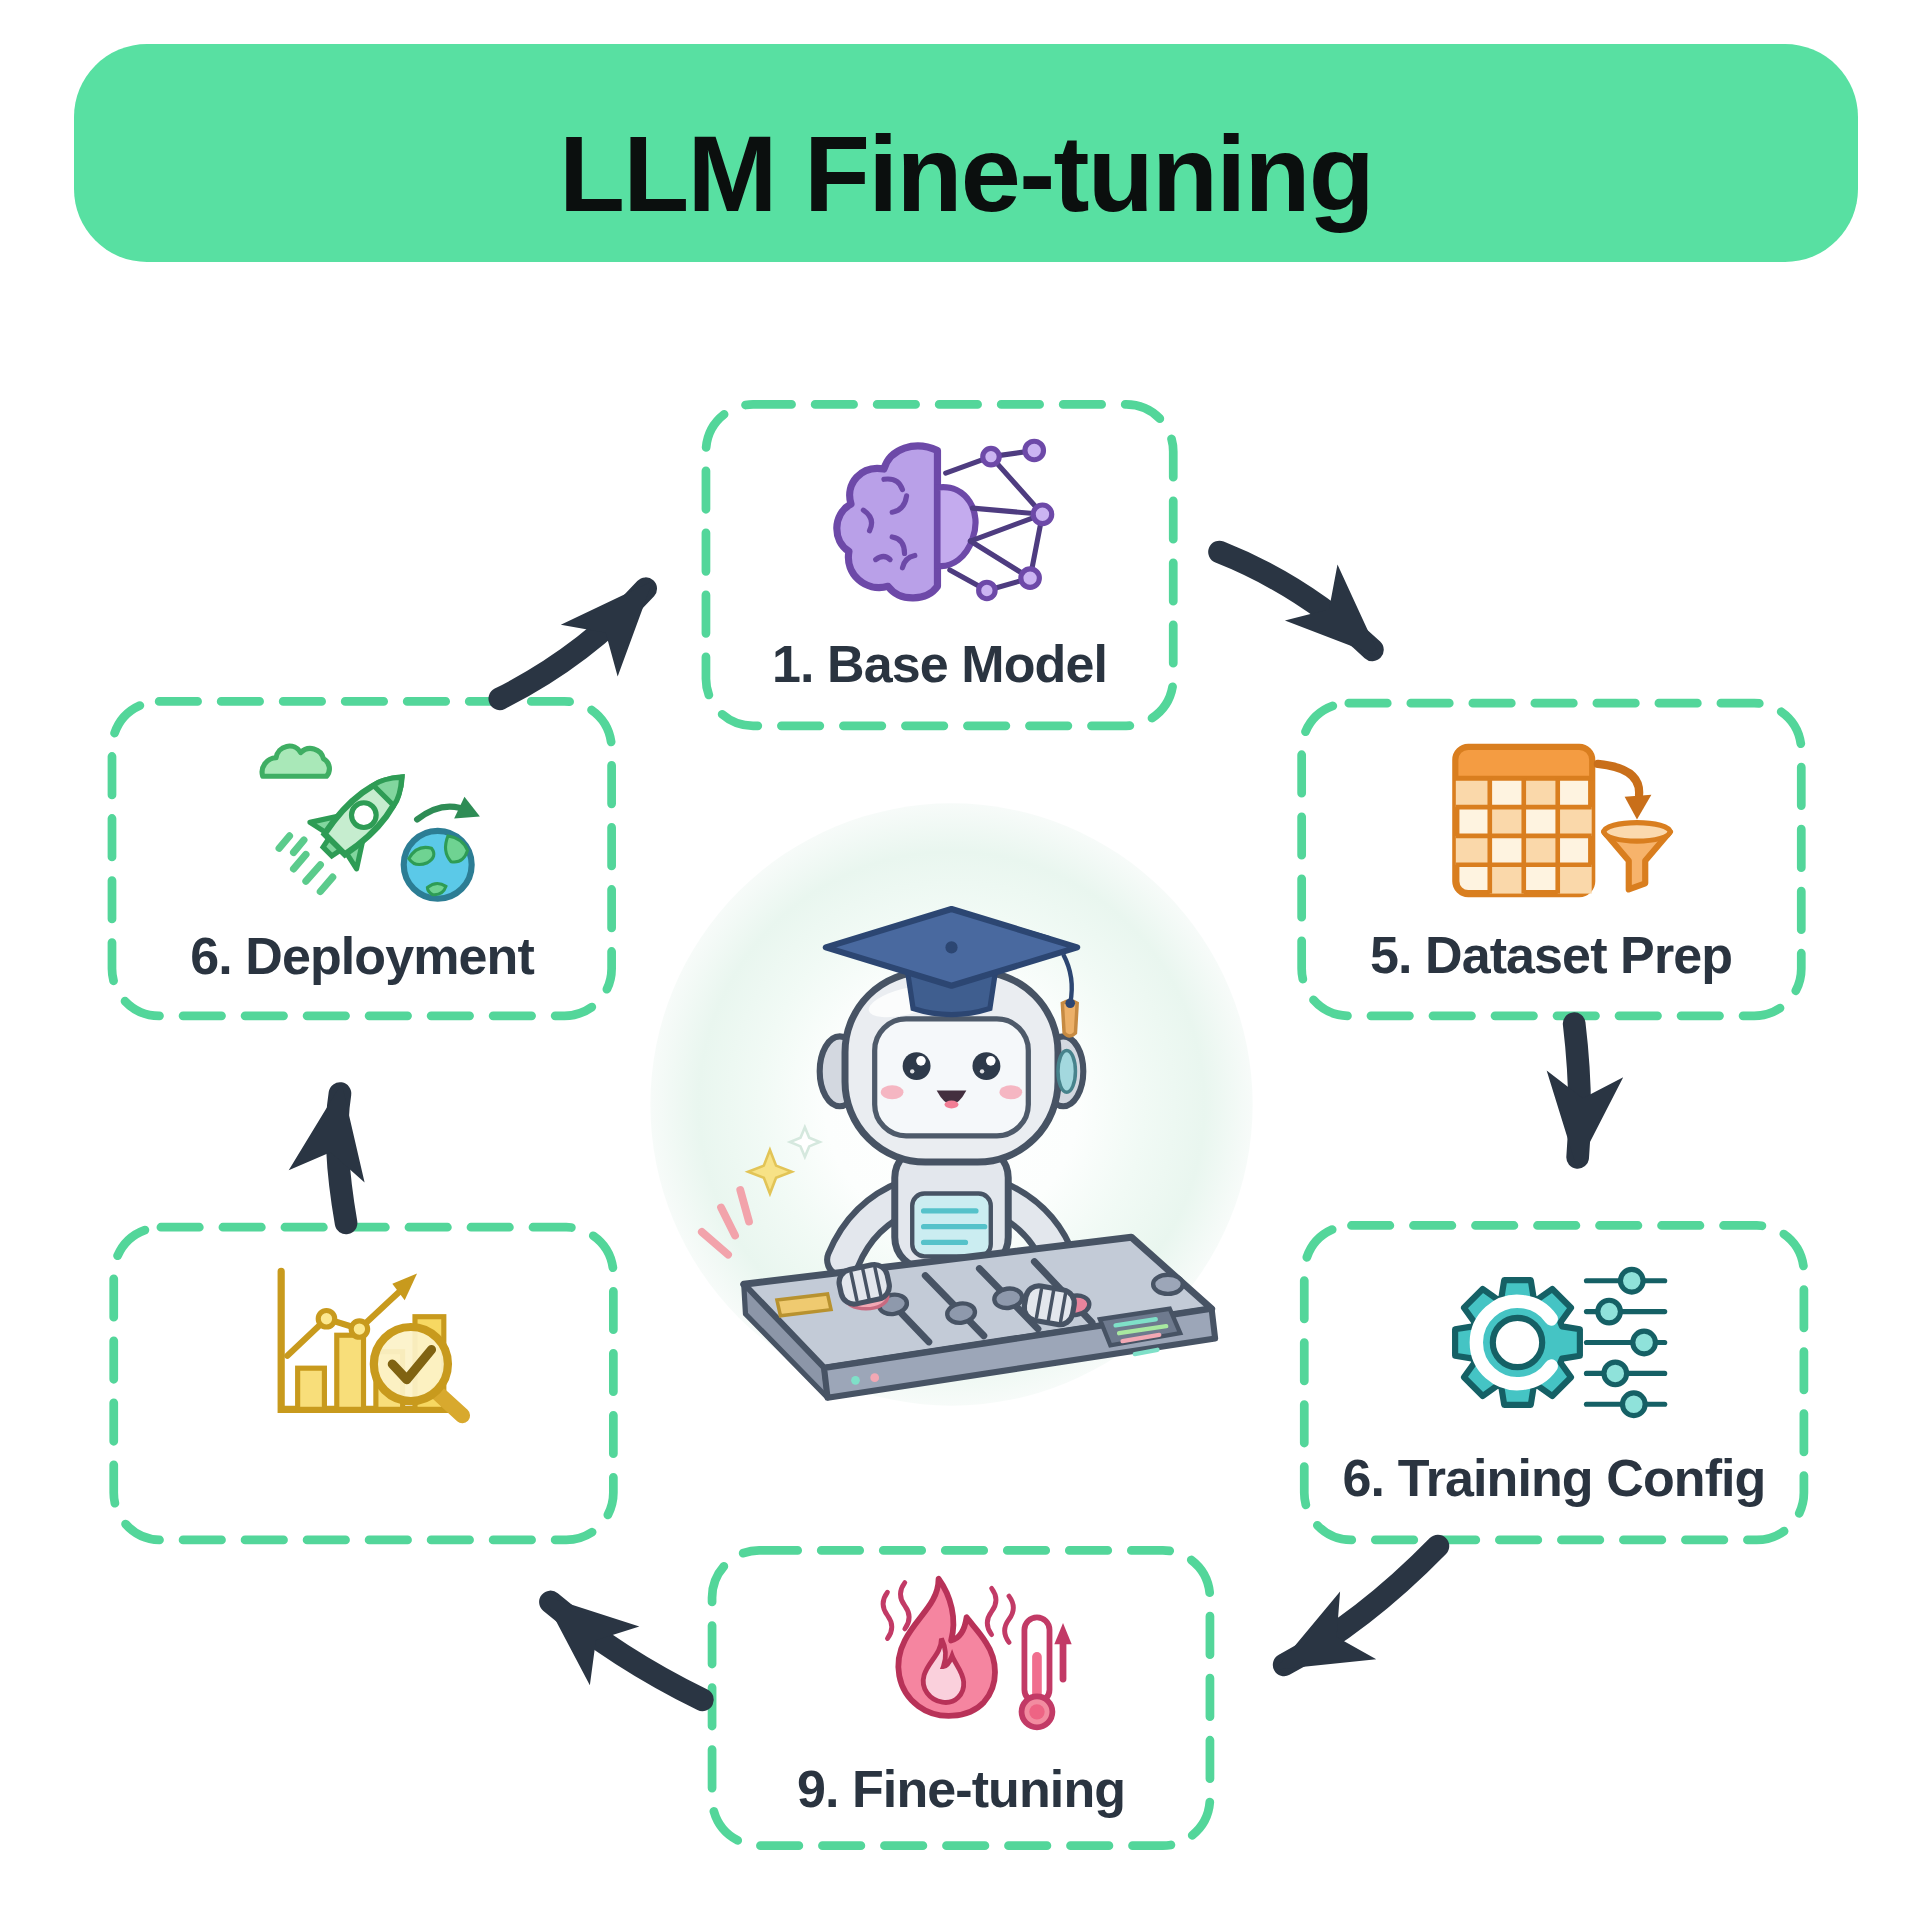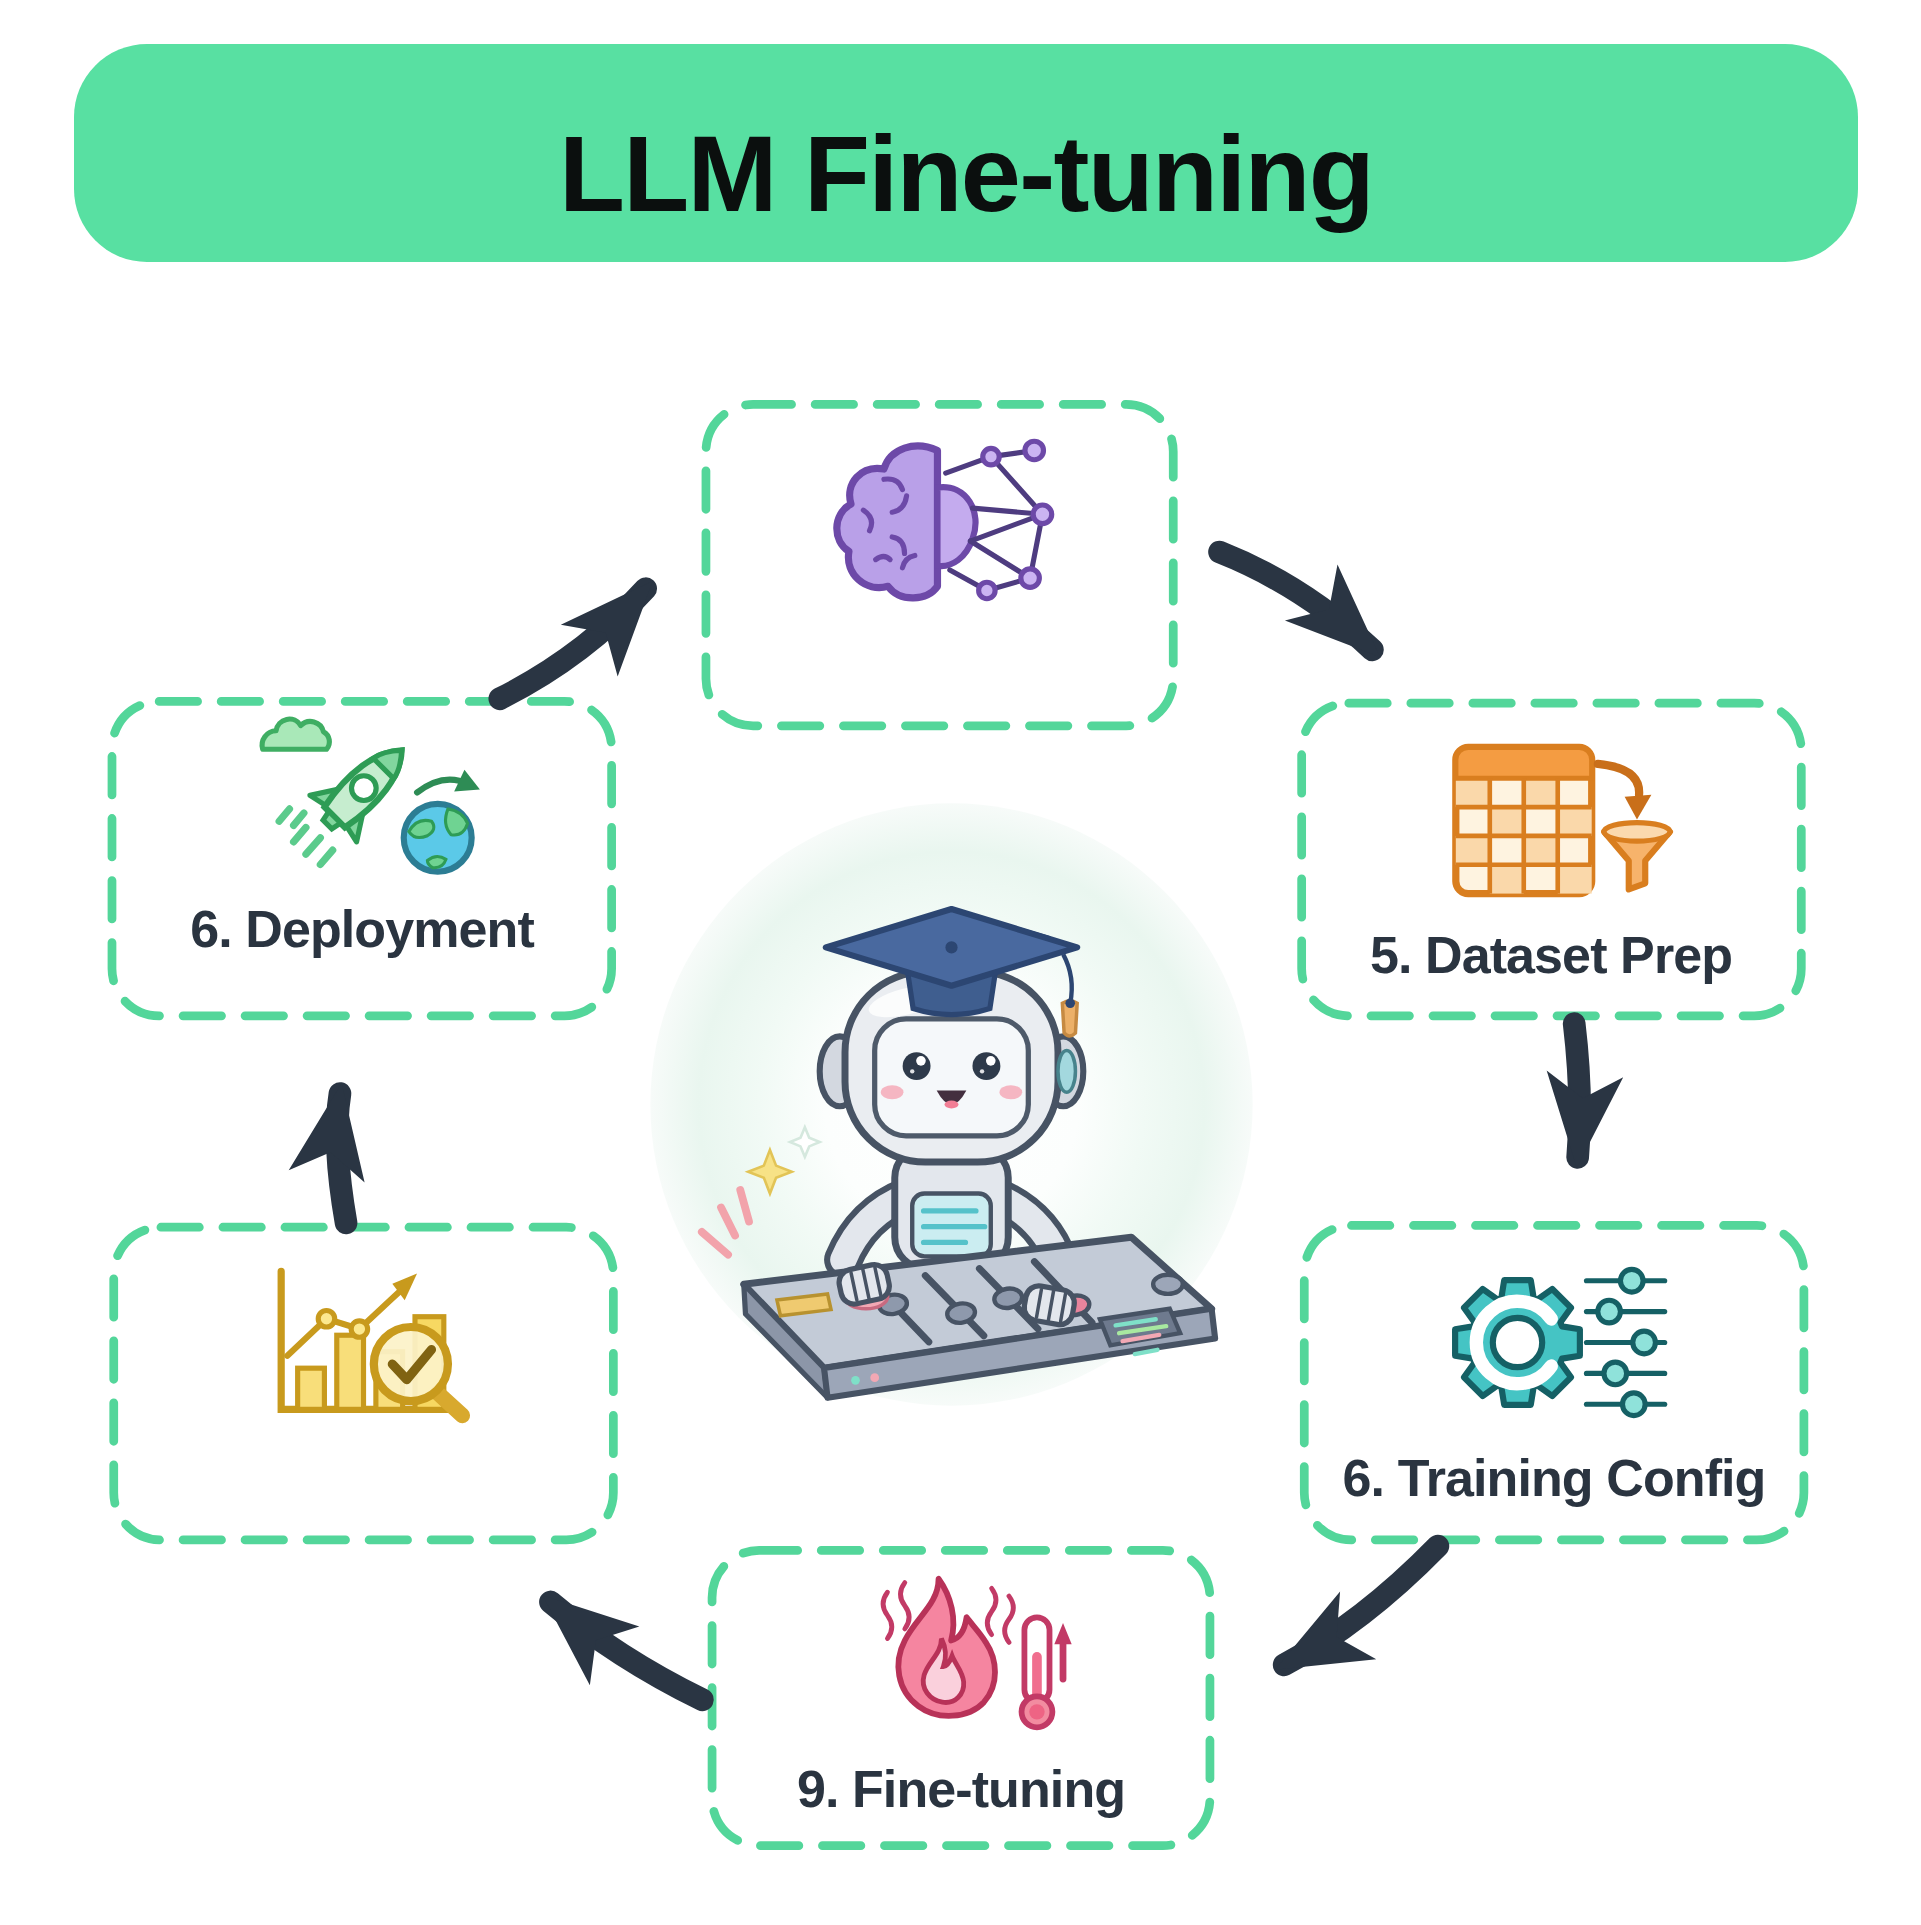--- a/index.html
+++ b/index.html
@@ -24,21 +24,21 @@
   .step-icon{height:175px;width:auto;display:block;}
   .step-label{
     font-size:52px;font-weight:bold;color:#2A3440;letter-spacing:-0.9px;white-space:nowrap;line-height:1;
   }
   .sb1{left:706px;top:404px;width:467px;height:321px;}
   .sb2{left:1301px;top:703px;width:500px;height:313px;}
   .sb3{left:1304px;top:1225px;width:500px;height:314px;}
   .sb4{left:712px;top:1550px;width:498px;height:295px;padding:21px 0 30px;}
   .sb4 .step-icon{height:164px;}
   .sb5{left:114px;top:1227px;width:500px;height:313px;}
-  .sb6{left:112px;top:676px;width:500px;height:314px;}
+  .sb6{left:112px;top:703px;width:500px;height:314px;}
 </style>
 </head>
 <body>
 
 <div id="stage">
 
   <svg id="diagram-base" viewBox="0 0 2200 2205">
     <defs>
       <marker id="ah" markerUnits="userSpaceOnUse" markerWidth="120" markerHeight="104" viewBox="0 0 120 104" refX="102" refY="52" orient="auto">
         <path d="M6 8 L114 52 L6 96 L34 52 Z" fill="#2A3543"></path>
@@ -211,20 +211,21 @@
           <path d="M130 132 L166 152"></path>
       </g>
       <g fill="#CBB4F2" stroke="#6D49A8" stroke-width="5">
         <circle cx="170" cy="22" r="8"></circle>
           <circle cx="212" cy="16" r="9"></circle>
           <circle cx="220" cy="78" r="9"></circle>
         <circle cx="208" cy="140" r="9"></circle>
           <circle cx="166" cy="152" r="8"></circle>
       </g>
     </svg>
+    <div class="step-label">1. Base Model</div>
   </div>
 
   <div class="step-box sb2">
     <svg class="step-icon" viewBox="0 0 240 170">
       <rect x="28" y="14" width="132" height="142" rx="12" fill="#FEF3E0" stroke="#D97E1F" stroke-width="7"></rect>
       <g fill="#FAD8AA">
         <rect x="28" y="44" width="33" height="28"></rect>
           <rect x="94" y="44" width="33" height="28"></rect>
         <rect x="61" y="72" width="33" height="28"></rect>
           <rect x="127" y="72" width="33" height="28"></rect>

